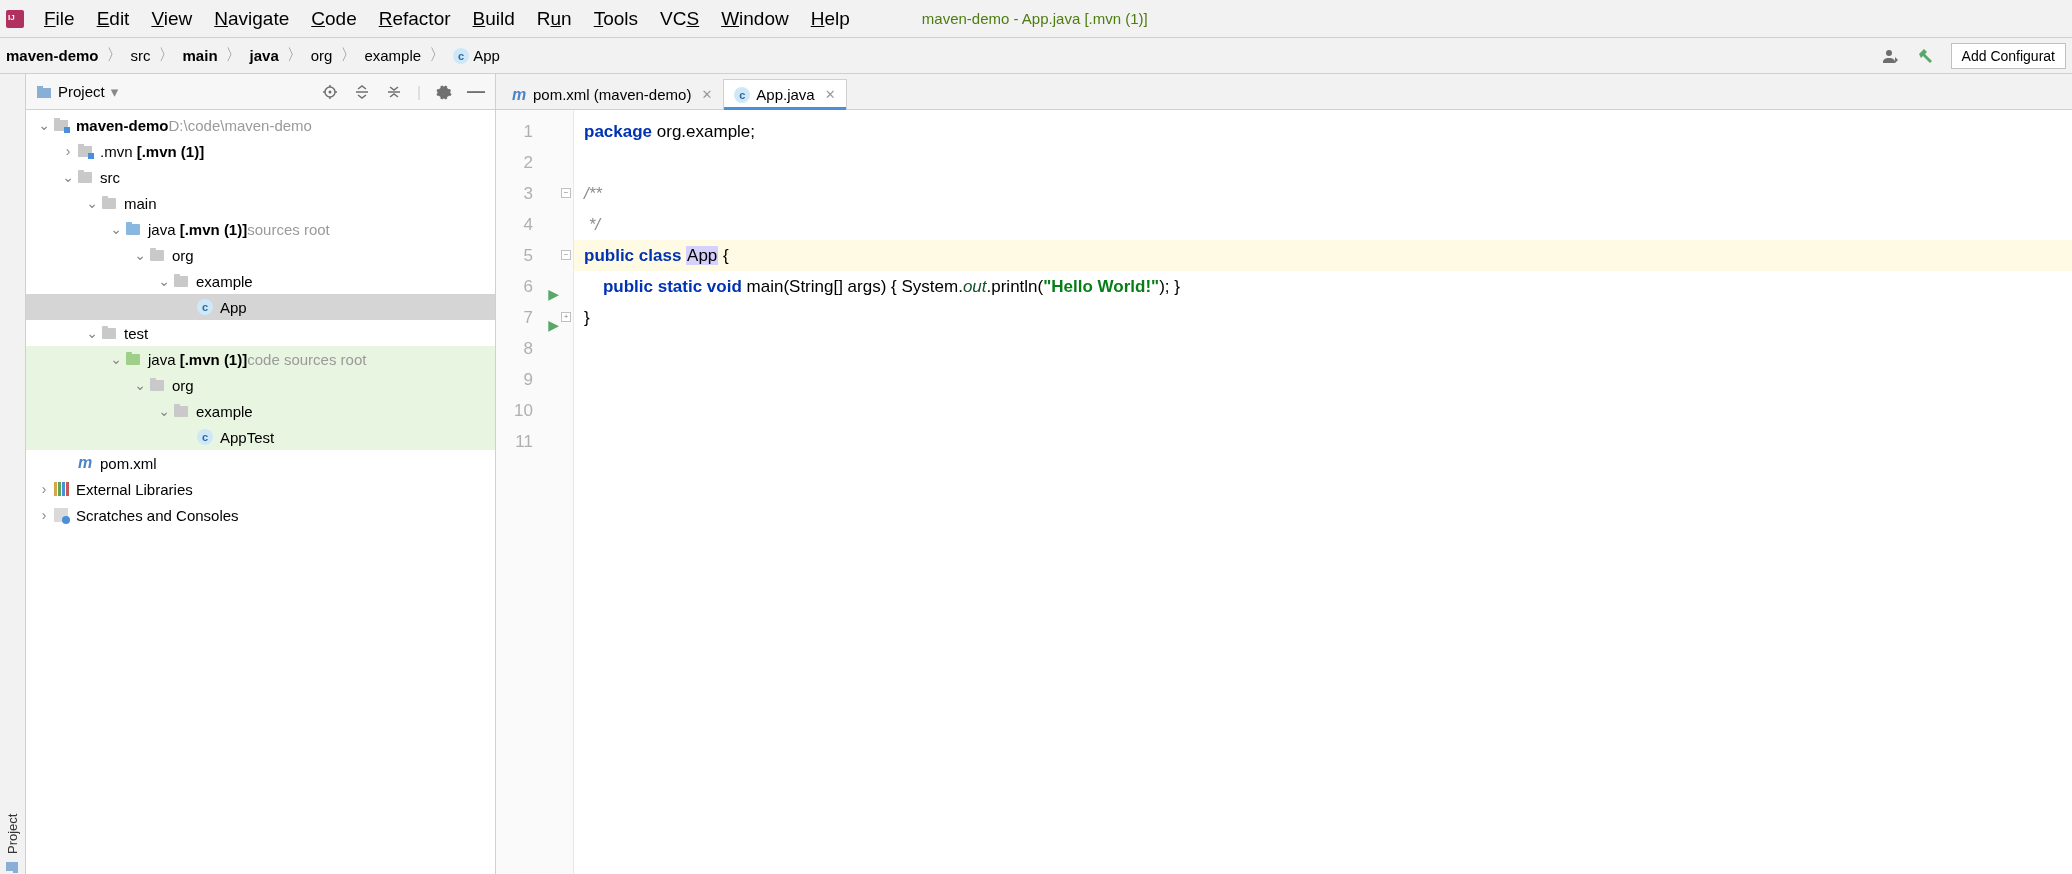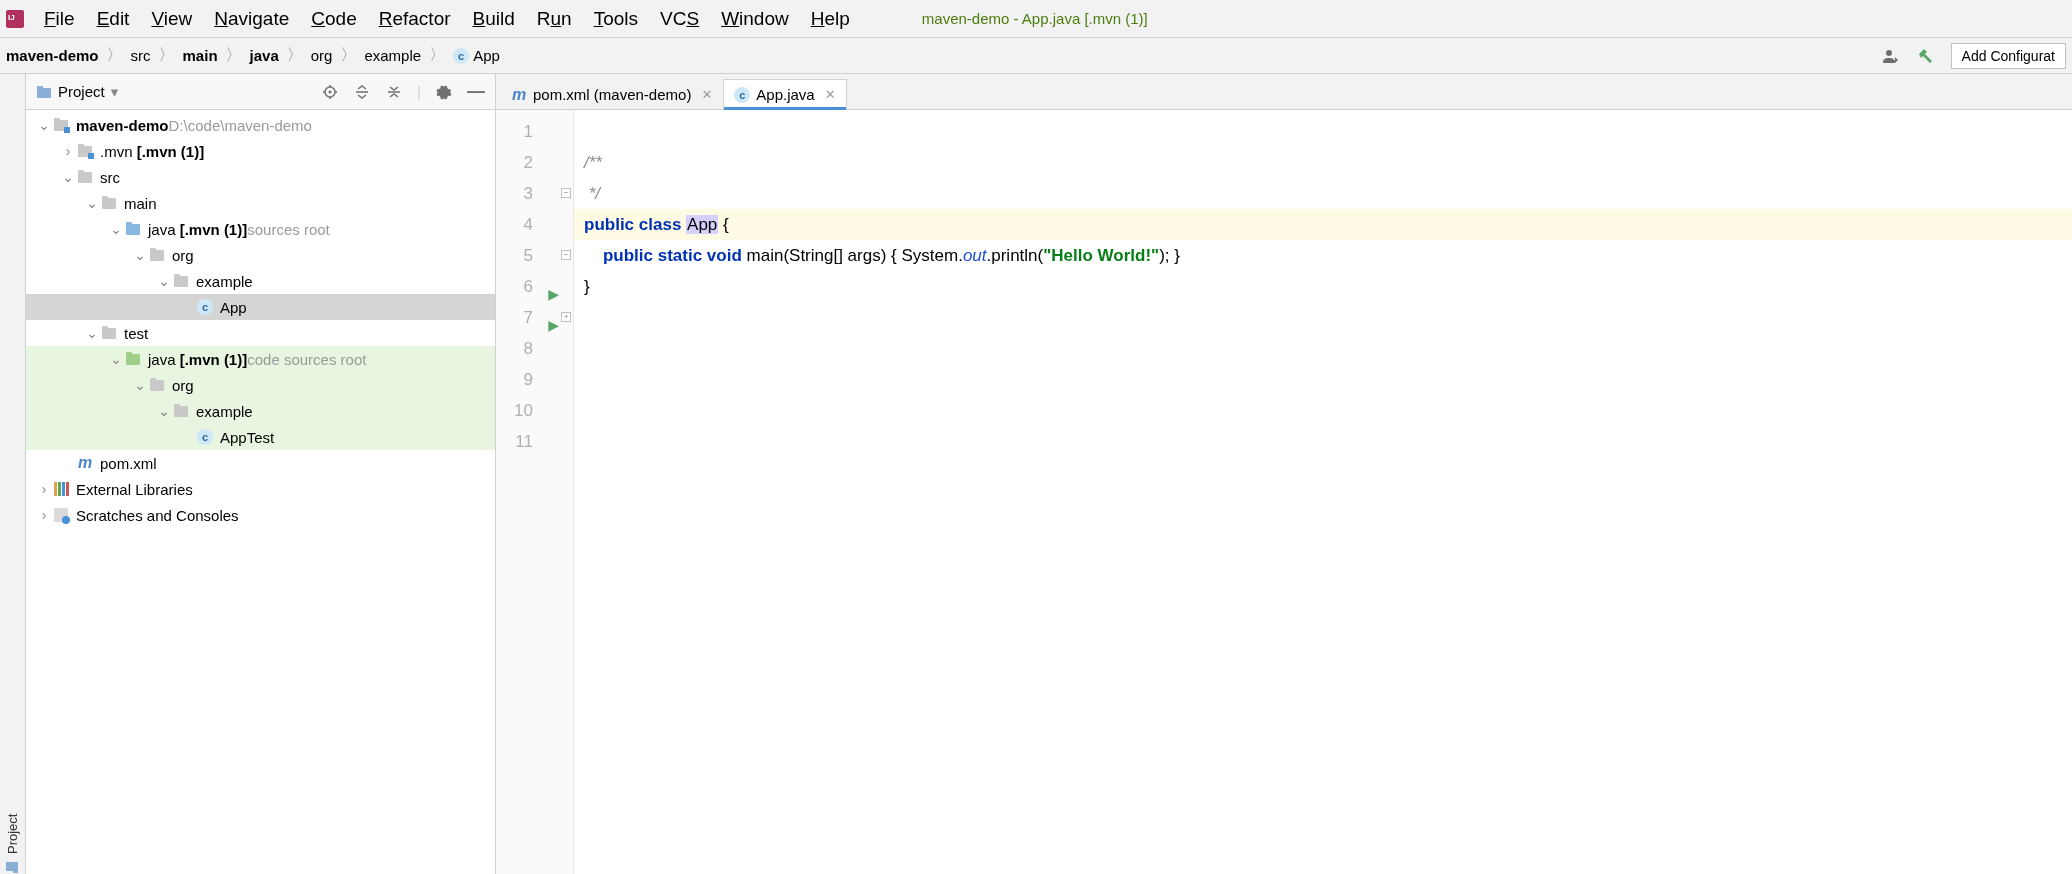--- a/index.html
+++ b/index.html
@@ -71,21 +71,21 @@
 .gutter { width: 78px; background: #fafafa; border-right: 1px solid #e8e8e8; text-align: right; color: #b0b0b0; padding-top: 6px; }
 .gutter-line { height: 31px; line-height: 31px; padding-right: 40px; position: relative; }
 .gutter-line .run { position: absolute; right: 14px; top: 8px; color: #59a869; font-size: 14px; }
 .gutter-line .fold { position: absolute; right: 2px; top: 10px; width: 10px; height: 10px; border: 1px solid #c0c0c0; background: #fff; font-size: 8px; line-height: 8px; text-align: center; color: #888; }
 .code { flex: 1; padding-top: 6px; }
 .code-line { height: 31px; line-height: 31px; padding-left: 10px; white-space: pre; }
 .code-line.current { background: #fffae3; }
 .kw { color: #0033b3; font-weight: bold; }
 .cm { color: #8c8c8c; font-style: italic; }
 .str { color: #067d17; font-weight: bold; }
-.field { color: #1d4ed8; font-style: italic; }
+.field { color: #14532d; font-style: italic; }
 .cursor-cls { background: #d6d0fd; padding: 0 1px; }
 </style>
 </head>
 <body>
 
 <div class="menubar">
   <div class="app-icon"></div>
   <div class="menu-item"><u>F</u>ile</div>
   <div class="menu-item"><u>E</u>dit</div>
   <div class="menu-item"><u>V</u>iew</div>
@@ -326,20 +326,21 @@
         <div class="gutter-line">4</div>
         <div class="gutter-line"><span>5</span><span class="fold">−</span></div>
         <div class="gutter-line"><span>6</span><span class="run">▶</span></div>
         <div class="gutter-line"><span>7</span><span class="run">▶</span><span class="fold">+</span></div>
         <div class="gutter-line">8</div>
         <div class="gutter-line">9</div>
         <div class="gutter-line">10</div>
         <div class="gutter-line">11</div>
       </div>
       <div class="code">
+        <div class="code-line"><span class="kw">package</span><span> org.example;</span></div>
         <div class="code-line"></div>
         <div class="code-line"><span class="cm">/**</span></div>
         <div class="code-line"><span class="cm"> */</span></div>
         <div class="code-line current"><span class="kw">public</span><span> </span><span class="kw">class</span><span> </span><span class="cursor-cls">App</span><span> {</span></div>
         <div class="code-line"><span>    </span><span class="kw">public</span><span> </span><span class="kw">static</span><span> </span><span class="kw">void</span><span> main(String[] args) { System.</span><span class="field">out</span><span>.println(</span><span class="str">"Hello World!"</span><span>); }</span></div>
         <div class="code-line"><span>}</span></div>
         <div class="code-line"></div>
         <div class="code-line"></div>
         <div class="code-line"></div>
       </div>

